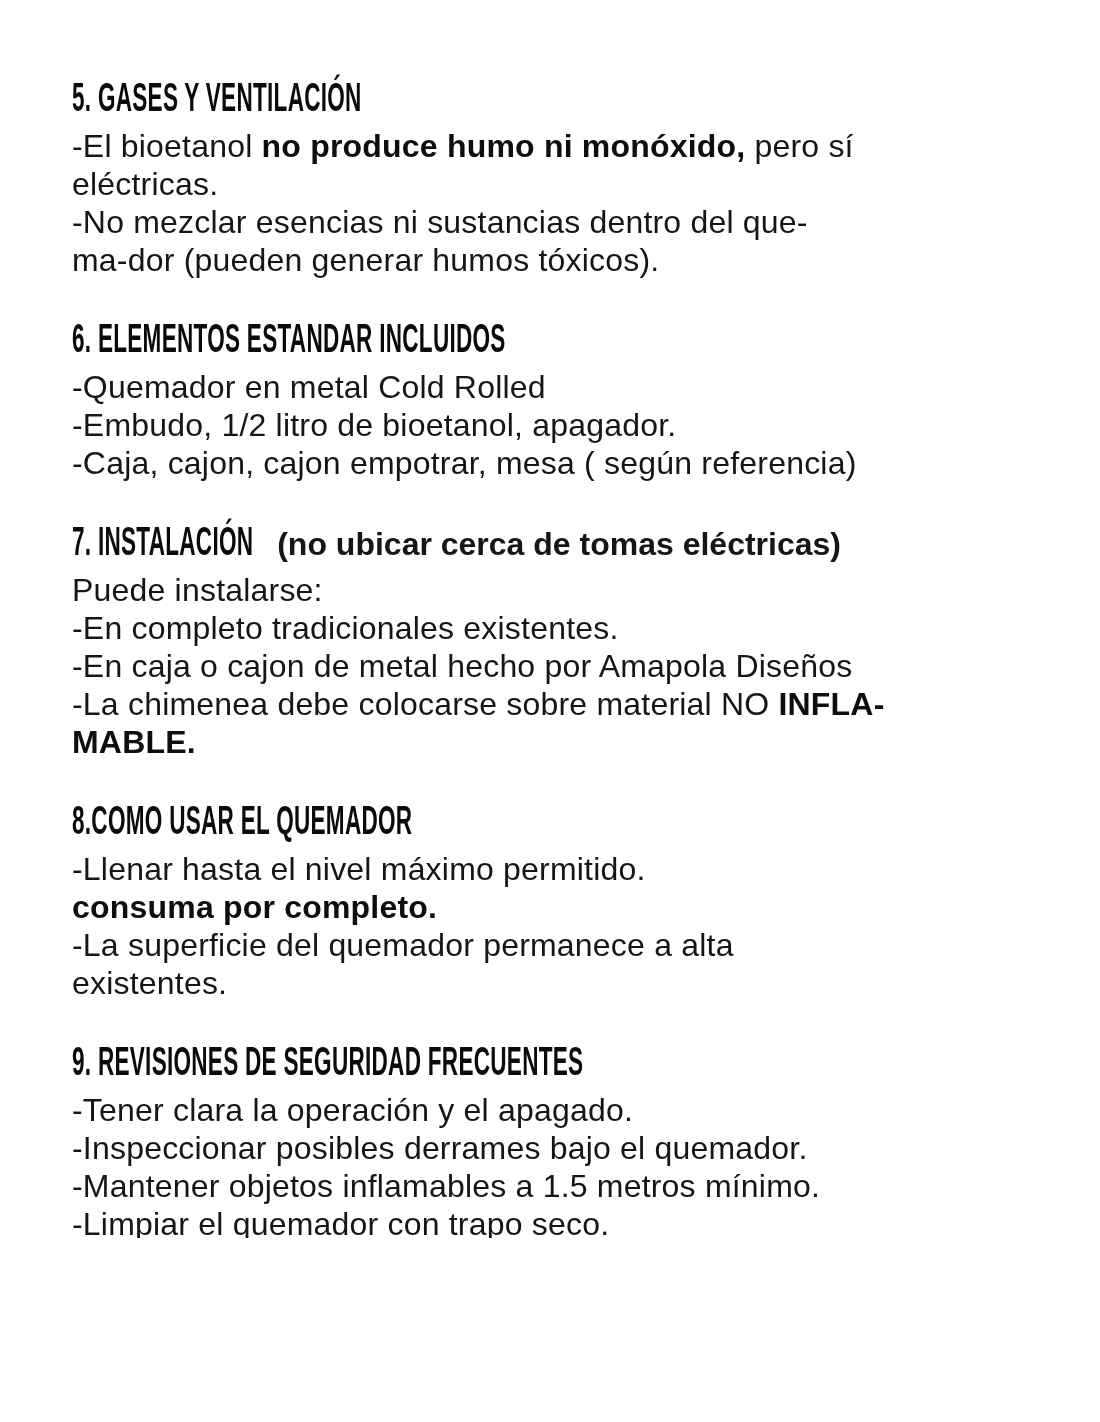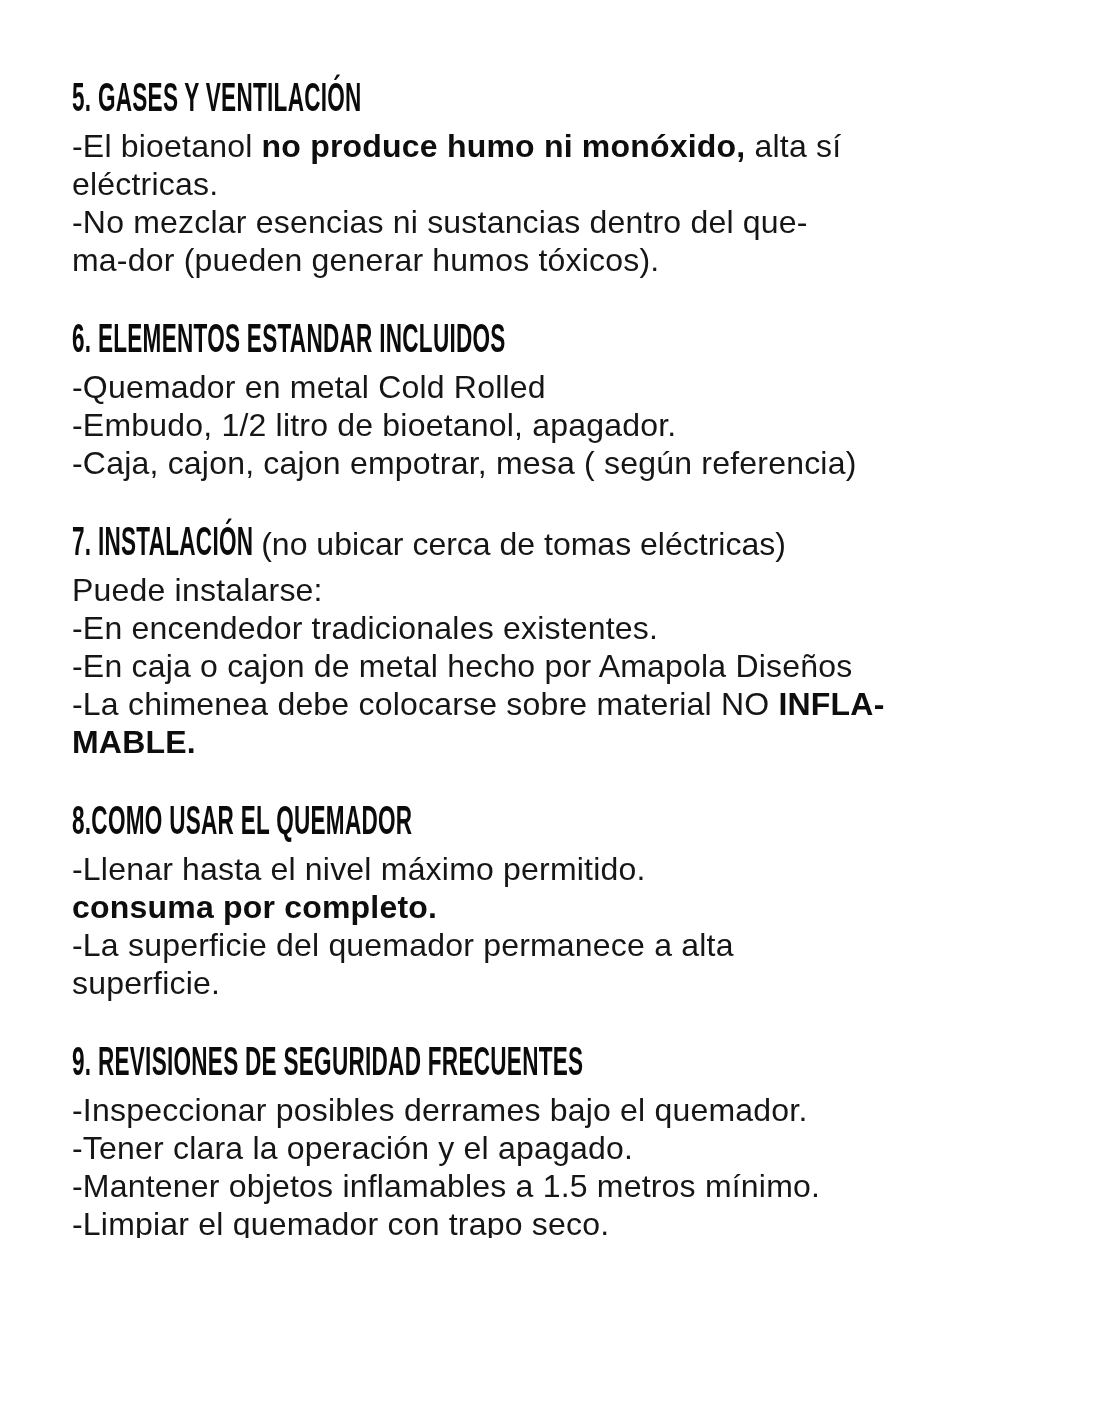--- a/index.html
+++ b/index.html
@@ -36,68 +36,68 @@
     transform: scaleX(0.55);
     transform-origin: 0 50%;
     font-weight: 700;
     font-size: 41px;
     letter-spacing: 0.5px;
     color: #0b0b0b;
     white-space: pre;
   }
   .hsuffix {
     font-size: 32px;
-    font-weight: 400;
+    font-weight: 700;
     color: #161616;
-    margin-left: 8px;
+    margin-left: 24px;
   }
   .line {
     margin: 0;
     font-size: 32px;
     line-height: 38px;
     letter-spacing: 0.2px;
     white-space: pre;
   }
   .seg { font-weight: 400; text-align: right; }
   .seg.bold { font-weight: 700; color: #0e0e0e; margin-top: 40px; }
 </style>
 </head>
 <body>
 
 <main class="page">
   <div id="sections-root">
       <section>
         <p class="heading-line"><span class="hx" style="margin-right: -237.15px;">5. GASES Y VENTILACIÓN</span></p>
-        <p class="line"><span class="seg">-El bioetanol </span><span class="seg bold">no produce humo ni monóxido,</span><span class="seg"> alta sí</span></p>
+        <p class="line"><span class="seg">-El bioetanol </span><span class="seg bold">no produce humo ni monóxido,</span><span class="seg"> pero sí</span></p>
         <p class="line"><span class="seg">eléctricas.</span></p>
         <p class="line"><span class="seg">-No mezclar esencias ni sustancias dentro del que-</span></p>
         <p class="line"><span class="seg">ma-dor (pueden generar humos tóxicos).</span></p>
       </section>
       <section>
         <p class="heading-line"><span class="hx" style="margin-right: -355.05px;">6. ELEMENTOS ESTANDAR INCLUIDOS</span></p>
         <p class="line"><span class="seg">-Quemador en metal Cold Rolled</span></p>
         <p class="line"><span class="seg">-Embudo, 1/2 litro de bioetanol, apagador.</span></p>
         <p class="line"><span class="seg">-Caja, cajon, cajon empotrar, mesa ( según referencia)</span></p>
       </section>
       <section>
         <p class="heading-line"><span class="hx" style="margin-right: -148.5px;">7. INSTALACIÓN</span><span class="hsuffix">(no ubicar cerca de tomas eléctricas)</span></p>
         <p class="line"><span class="seg">Puede instalarse:</span></p>
-        <p class="line"><span class="seg">-En encendedor tradicionales existentes.</span></p>
+        <p class="line"><span class="seg">-En completo tradicionales existentes.</span></p>
         <p class="line"><span class="seg">-En caja o cajon de metal hecho por Amapola Diseños</span></p>
         <p class="line"><span class="seg">-La chimenea debe colocarse sobre material NO </span><span class="seg bold">INFLA-</span></p>
         <p class="line"><span class="seg bold">MABLE.</span></p>
       </section>
       <section>
         <p class="heading-line"><span class="hx" style="margin-right: -278.55px;">8.COMO USAR EL QUEMADOR</span></p>
         <p class="line"><span class="seg">-Llenar hasta el nivel máximo permitido.</span></p>
         <p class="line"><span class="seg bold">consuma por completo.</span></p>
         <p class="line"><span class="seg">-La superficie del quemador permanece a alta</span></p>
-        <p class="line"><span class="seg">superficie.</span></p>
+        <p class="line"><span class="seg">existentes.</span></p>
       </section>
       <section>
         <p class="heading-line"><span class="hx" style="margin-right: -418.5px;">9. REVISIONES DE SEGURIDAD FRECUENTES</span></p>
+        <p class="line"><span class="seg">-Tener clara la operación y el apagado.</span></p>
         <p class="line"><span class="seg">-Inspeccionar posibles derrames bajo el quemador.</span></p>
-        <p class="line"><span class="seg">-Tener clara la operación y el apagado.</span></p>
         <p class="line"><span class="seg">-Mantener objetos inflamables a 1.5 metros mínimo.</span></p>
         <p class="line"><span class="seg">-Limpiar el quemador con trapo seco.</span></p>
       </section>
     </div>
 </main>
 
 </body></html>

